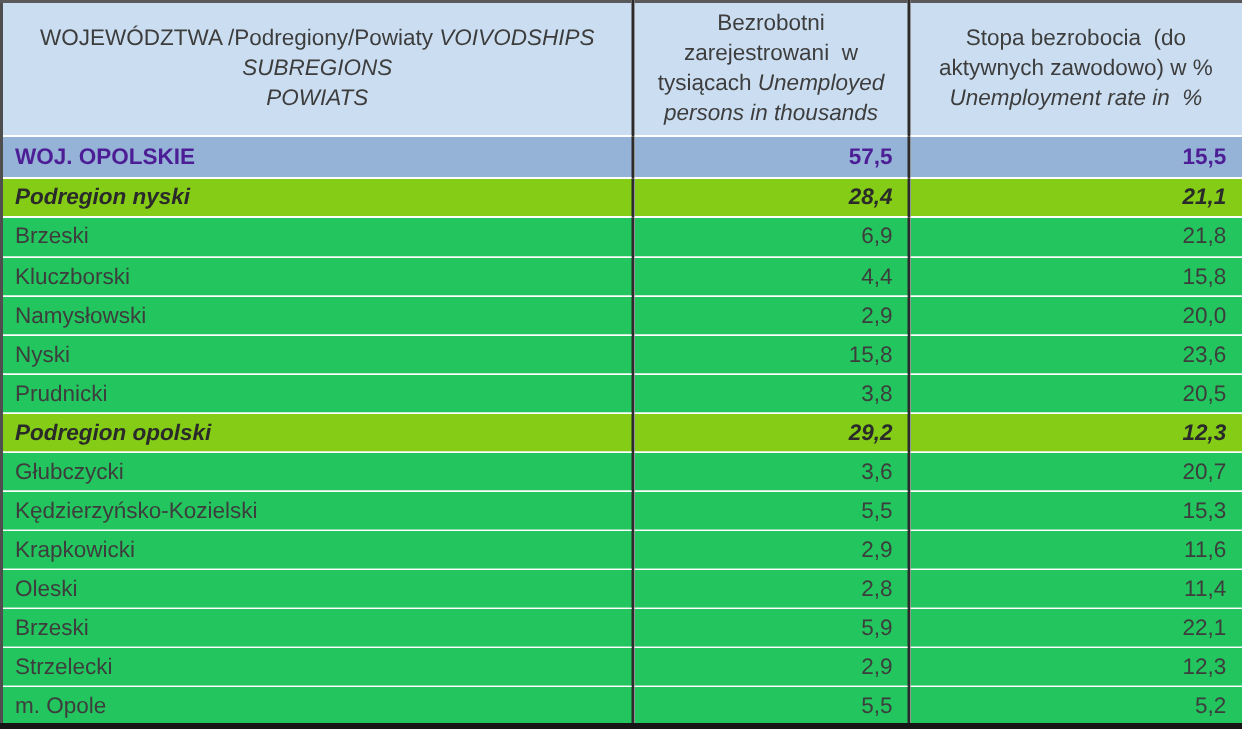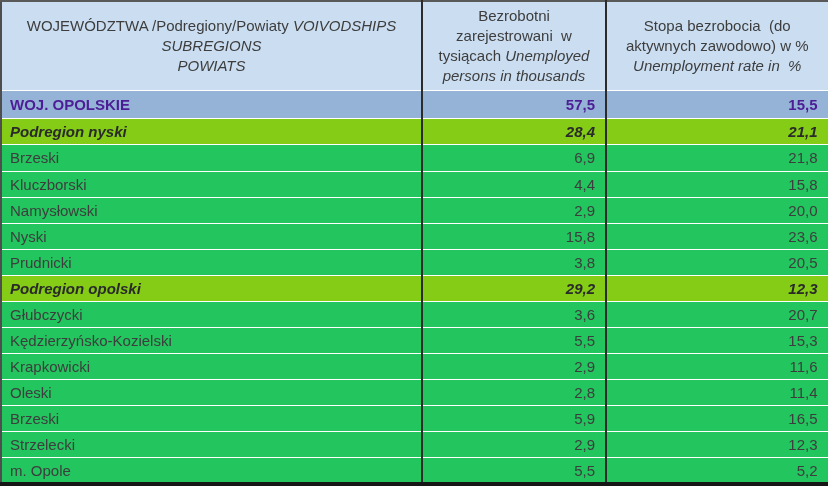--- a/index.html
+++ b/index.html
@@ -160,21 +160,21 @@
 
     <tr class="data-row row-powiat">
       <td class="name">Oleski</td>
       <td class="num">2,8</td>
       <td class="num">11,4</td>
     </tr>
 
     <tr class="data-row row-powiat">
       <td class="name">Brzeski</td>
       <td class="num">5,9</td>
-      <td class="num">16,5</td>
+      <td class="num">22,1</td>
     </tr>
 
     <tr class="data-row row-powiat">
       <td class="name">Strzelecki</td>
       <td class="num">2,9</td>
       <td class="num">12,3</td>
     </tr>
 
     <tr class="data-row row-powiat">
       <td class="name">m. Opole</td>

